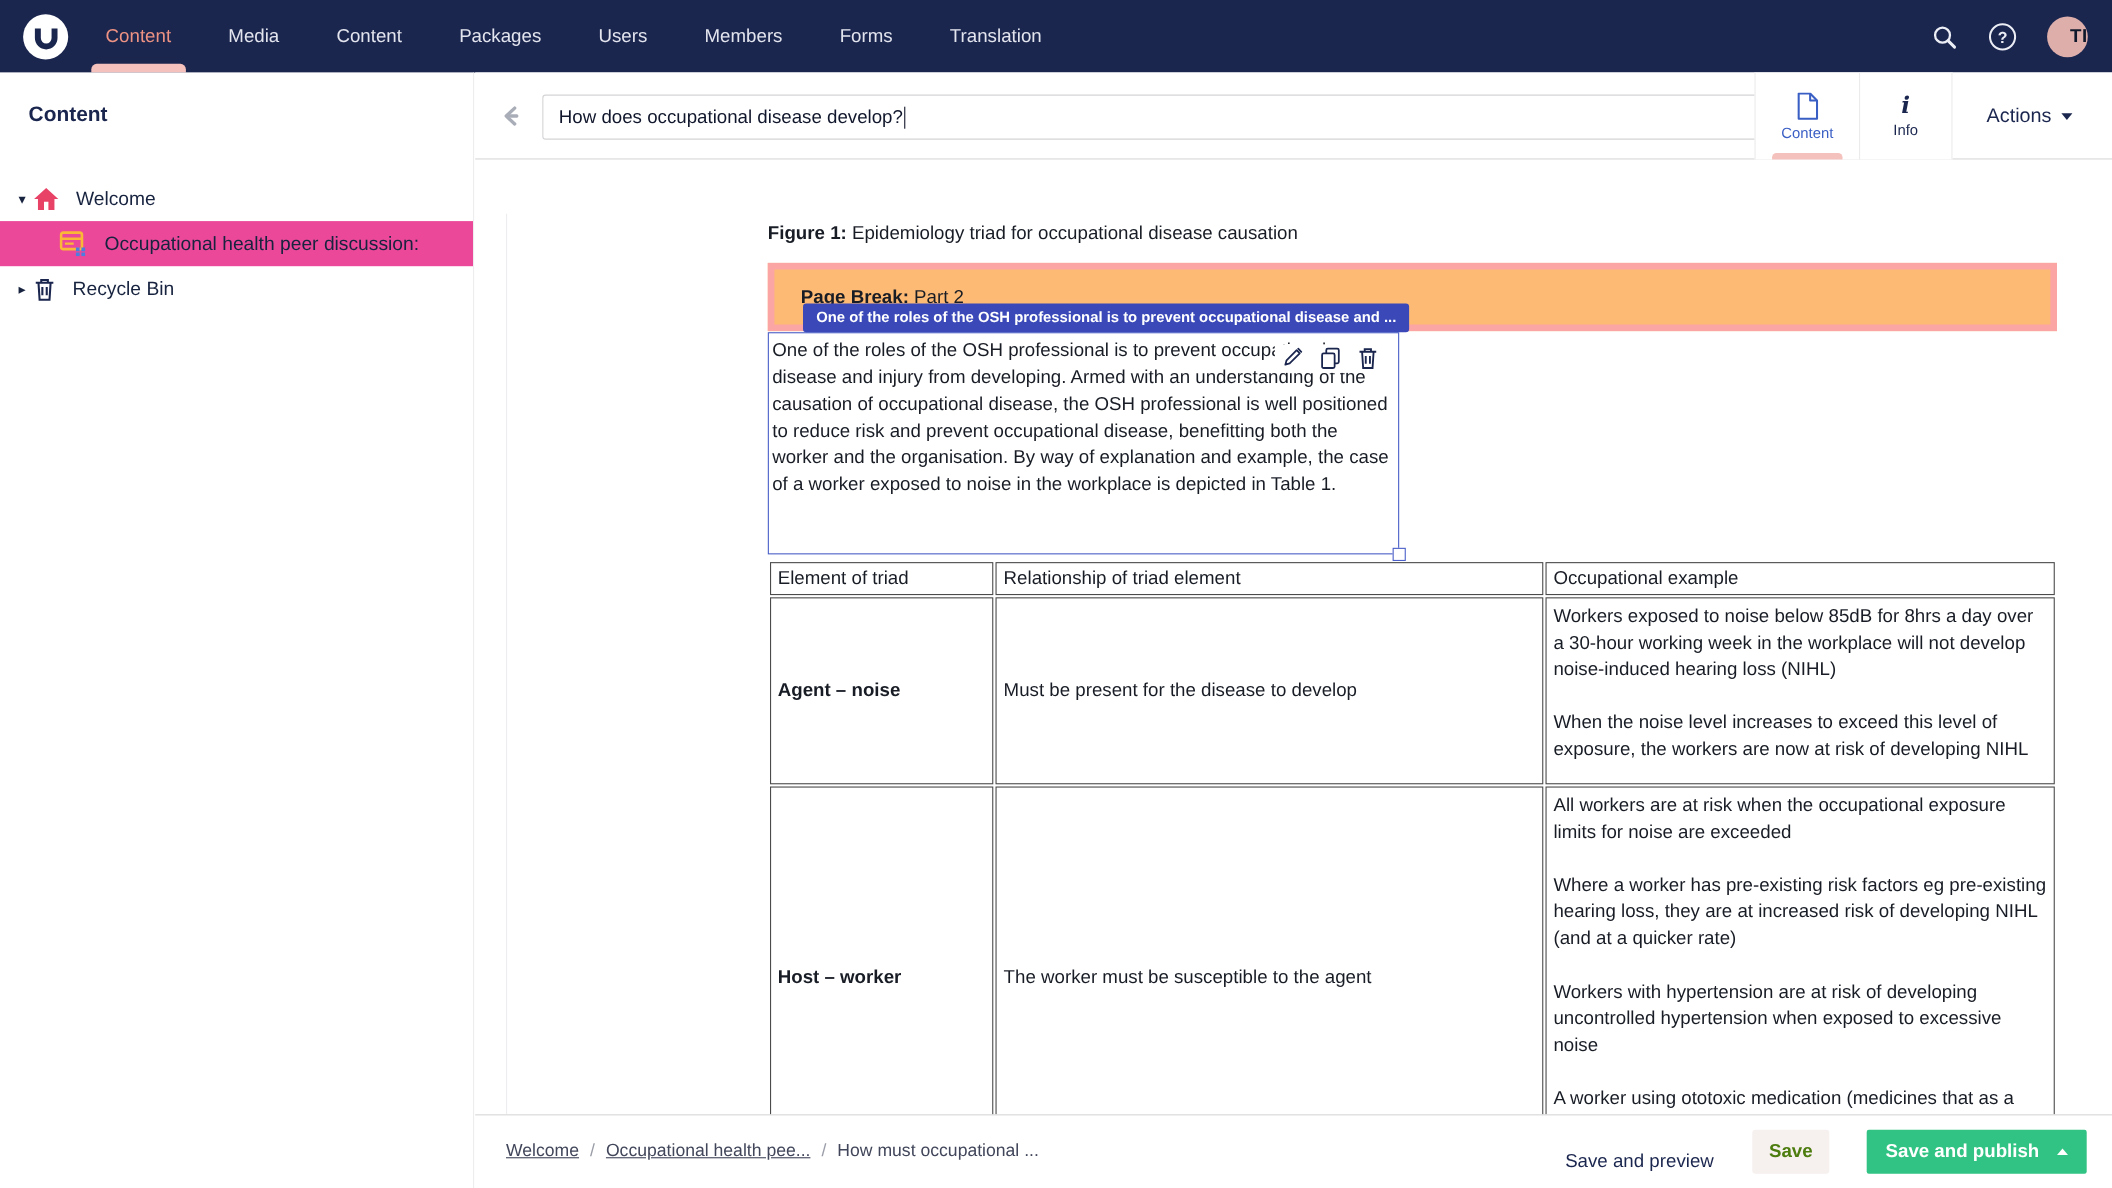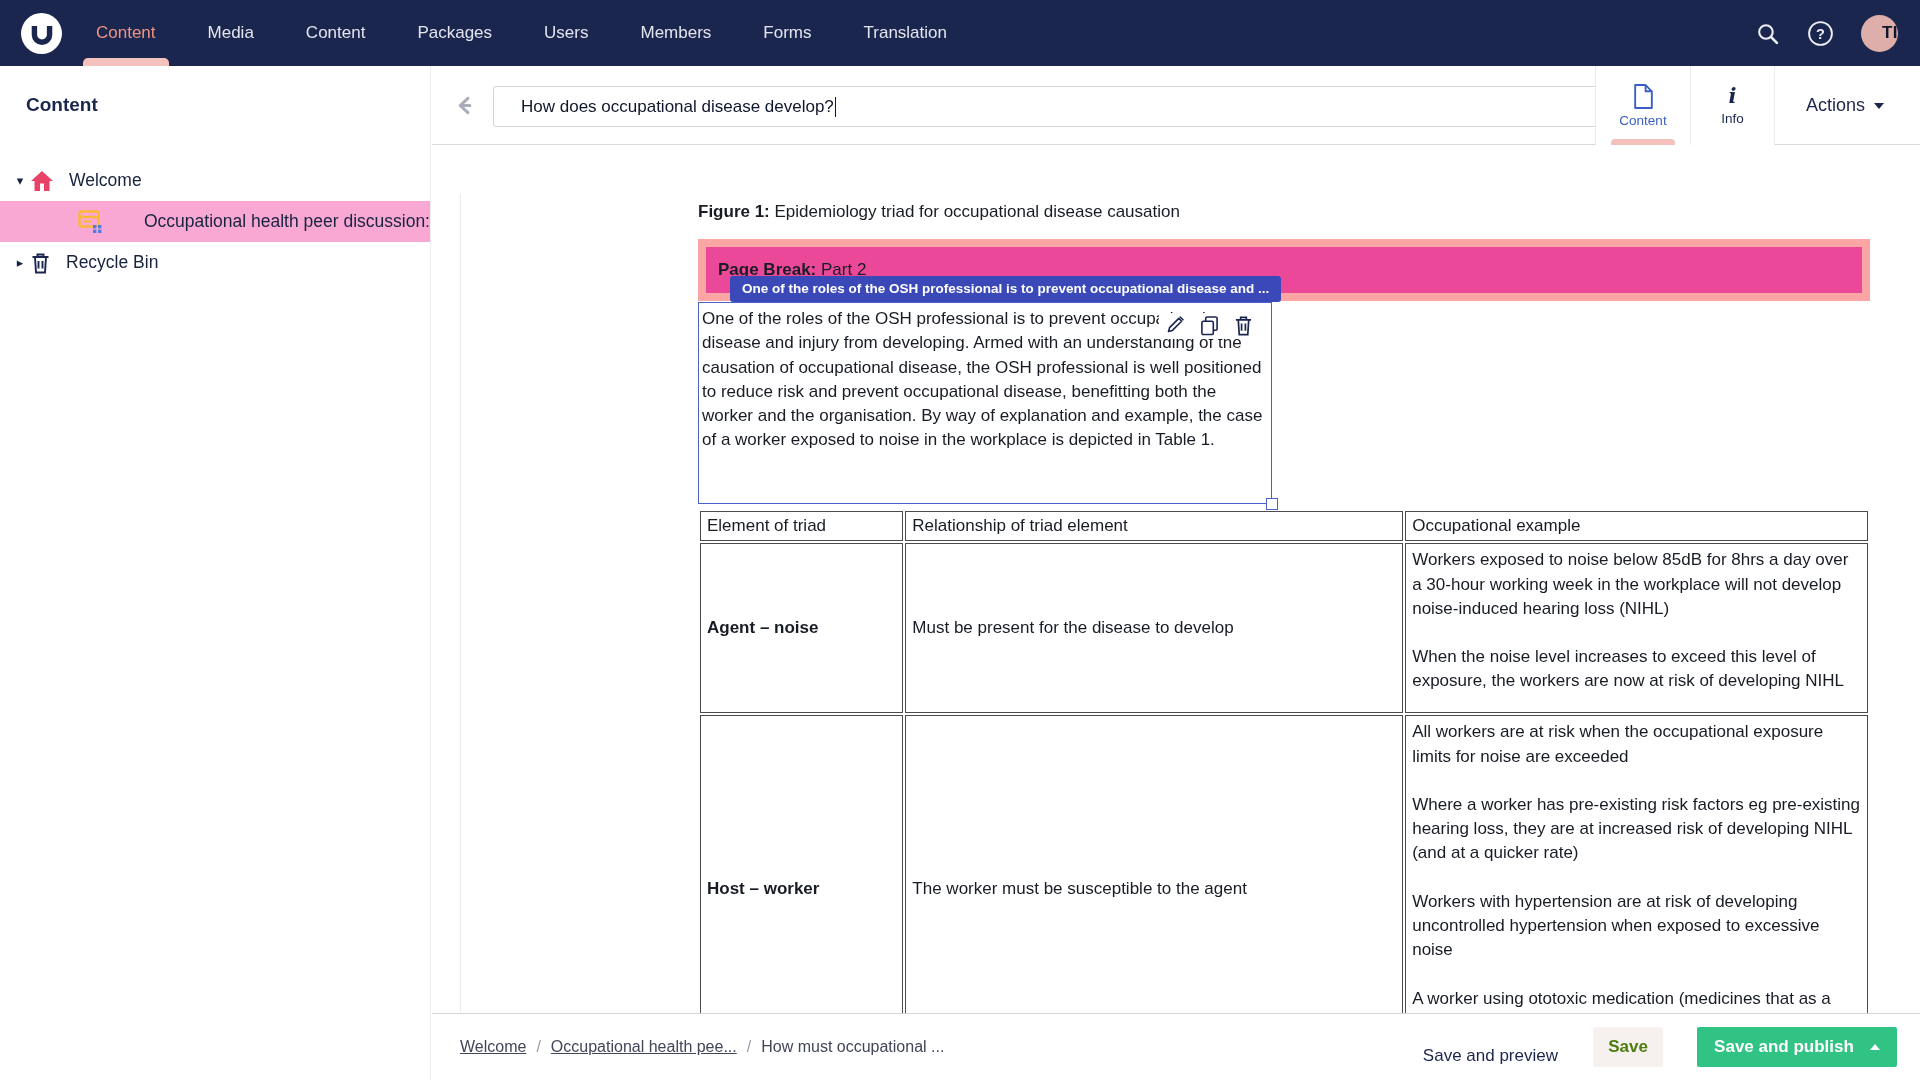--- a/index.html
+++ b/index.html
@@ -39,36 +39,36 @@
   }
 
   
   .sidebar {
     position:absolute; top:66px; left:0; width:431px; height:1014px;
     background:#fff; border-right:1px solid #ededef;
   }
   .sidebar h2 { margin:28px 0 0 26px; font-size:19px; color:#1b264f; }
   .tree { list-style:none; margin:44px 0 0 0; padding:0; font-size:17.5px; color:#17233f; }
   .tree-row { display:flex; align-items:center; height:41px; cursor:pointer; }
-  .tree-row.selected { background:#f9a8d4;justify-content:space-between; }
+  .tree-row.selected { background:#ec4899; }
   .tree-caret { width:16px; margin-left:12px; font-size:13px; color:#17233f; flex:0 0 auto; text-align:center; cursor:pointer; }
   .tree-icon { margin-left:2px; flex:0 0 auto; display:flex; }
   .tree-label { margin-left:15px; white-space:nowrap; }
   .tree-row.child .tree-spacer { width:52px; flex:0 0 auto; }
   .tree-row.child .tree-label { margin-left:16px; }
 
   
   .main { position:absolute; left:432px; top:66px; width:1488px; height:1014px; background:#fff; }
 
   .main-header { position:relative; height:79px; border-bottom:1px solid #d8d8da; background:#fff; }
   .back-btn { position:absolute; left:22px; top:28px; background:none; border:none; padding:0; cursor:pointer; }
   .title-input {
     position:absolute; left:61px; top:20px; width:1148px; height:41px;
     border:1px solid #d5d4d6; border-radius:3px; background:#fff;
-    display:flex; align-items:center; padding-left:27px;
+    display:flex; align-items:center; padding-left:14px;
     font-size:17px; color:#10162b; cursor:text;
   }
   .text-caret { display:inline-block; width:1.5px; height:20px; background:#12172b; margin-left:1px; }
 
   .tab {
     position:absolute; top:0; height:79px; display:flex; flex-direction:column;
     align-items:center; justify-content:center; gap:4px;
     border-left:1px solid #ebebed; cursor:pointer; background:#fff;
   }
   .tab.content-tab { left:1163px; width:95px; color:#3a5fc4; }
@@ -90,22 +90,22 @@
   
   .editor { position:absolute; top:80px; left:0; width:1488px; height:867px; overflow:hidden; background:#fff;margin-top:48px; }
   .edge-line { position:absolute; left:28px; top:0; bottom:0; width:1px; background:#ededef; }
   .doc { position:absolute; left:266px; top:0; width:1172px; color:#181c25; font-size:17px; line-height:1.43; }
 
   .figure-caption { margin:6px 0 0 0; }
   .figure-caption strong { font-weight:700; }
 
   .pagebreak {
     position:absolute; top:45px; left:0; width:1172px; height:62px;
-    border:8px solid #fca5a5; background:#ec4899;
-    display:flex; align-items:center; padding-left:12px; cursor:pointer;
+    border:6px solid #fca5a5; background:#fdba74;
+    display:flex; align-items:center; padding-left:24px; cursor:pointer;
   }
   .pagebreak p { margin:0; }
 
   .block-tooltip {
     position:absolute; top:82px; left:32px; height:26px;
     background:#3b49b8; color:#fff; font-size:13.5px; font-weight:700;
     display:flex; align-items:center; padding:0 12px; border-radius:3px; z-index:3;
     white-space:nowrap;
   }
 

